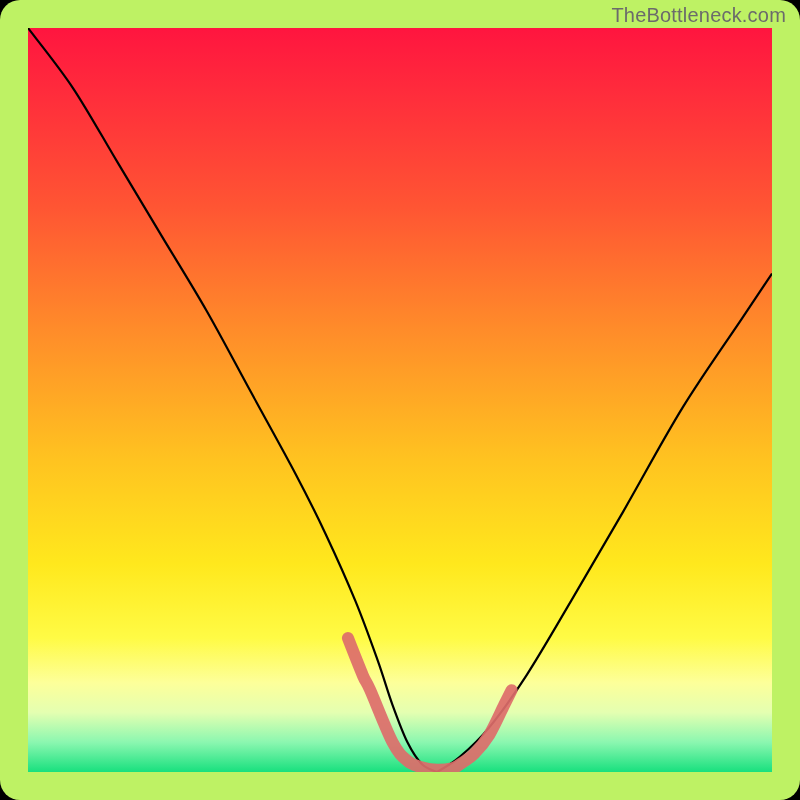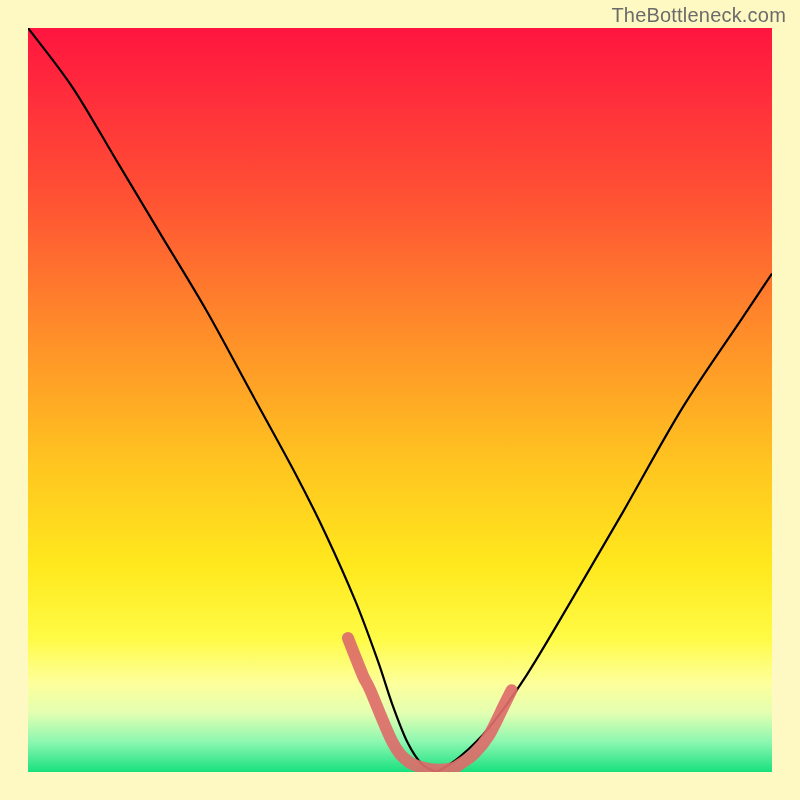--- a/index.html
+++ b/index.html
@@ -10,21 +10,22 @@
     overflow: hidden;
     background: #000;
     font-family: Arial, Helvetica, sans-serif;
   }
   .frame {
     position: absolute;
     top: 0;
     left: 0;
     width: 800px;
     height: 800px;
-    background: #fef9c3;
+    background: #bef264;
+    border-radius: 20px;
   }
   .watermark {
     position: absolute;
     top: 4px;
     right: 14px;
     color: #6b6b6b;
     font-size: 20px;
     font-weight: 400;
     letter-spacing: 0.2px;
   }

